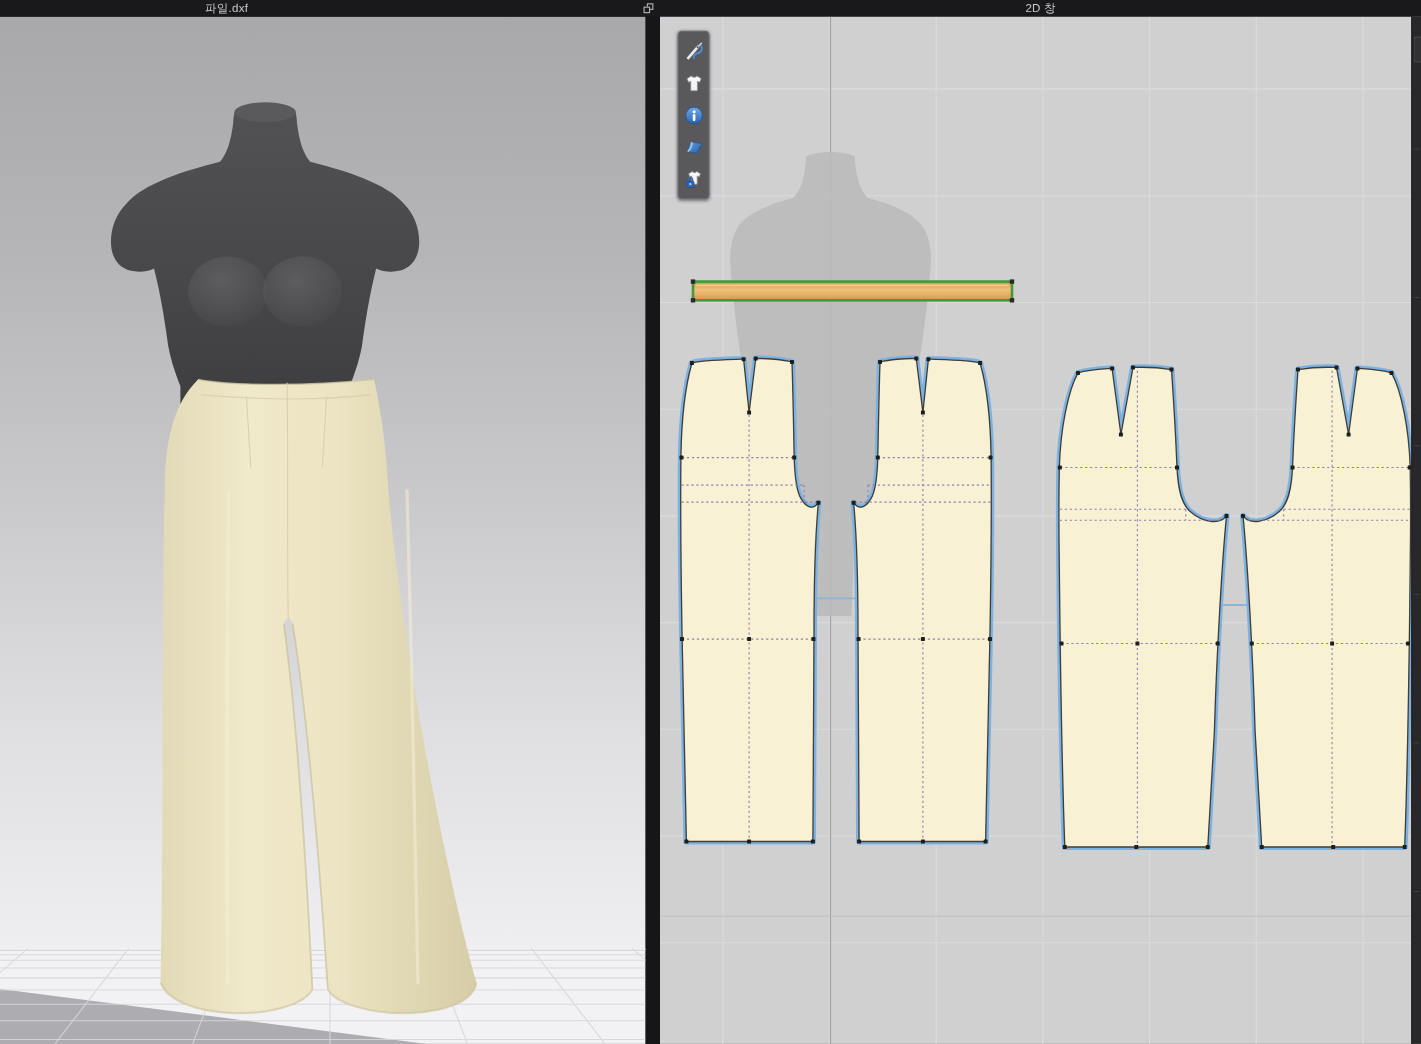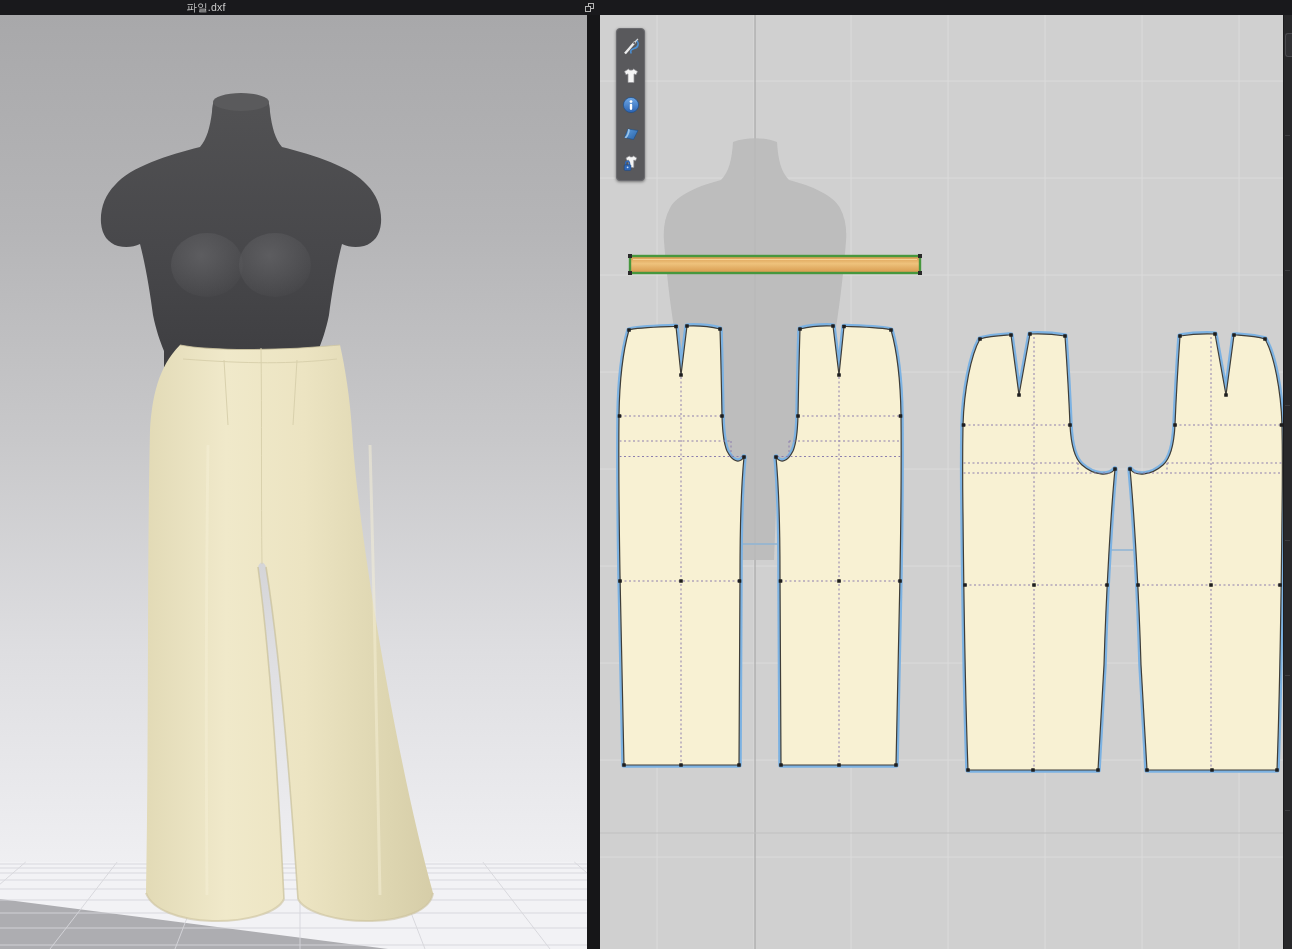--- a/index.html
+++ b/index.html
@@ -43,20 +43,23 @@
 <body>
 
 <div class="app">
 
   <div class="titlebar left">
     <div class="panel-title lt">파일.dxf</div>
     <div class="restore-btn">
       <span class="b b1"></span>
       <span class="b b2"></span>
     </div>
+  </div>
+  <div class="titlebar right">
+    <div class="panel-title rt">2D 창</div>
   </div>
 
   <div class="viewport3d">
     <svg width="587" height="934" viewBox="0 0 587 934">
       <defs>
         <linearGradient id="bg3d" x1="0" y1="0" x2="0" y2="1">
           <stop offset="0" stop-color="#a8a8aa"></stop>
           <stop offset="0.25" stop-color="#b5b5b7"></stop>
           <stop offset="0.5" stop-color="#c8c8ca"></stop>
           <stop offset="0.75" stop-color="#dedee1"></stop>

